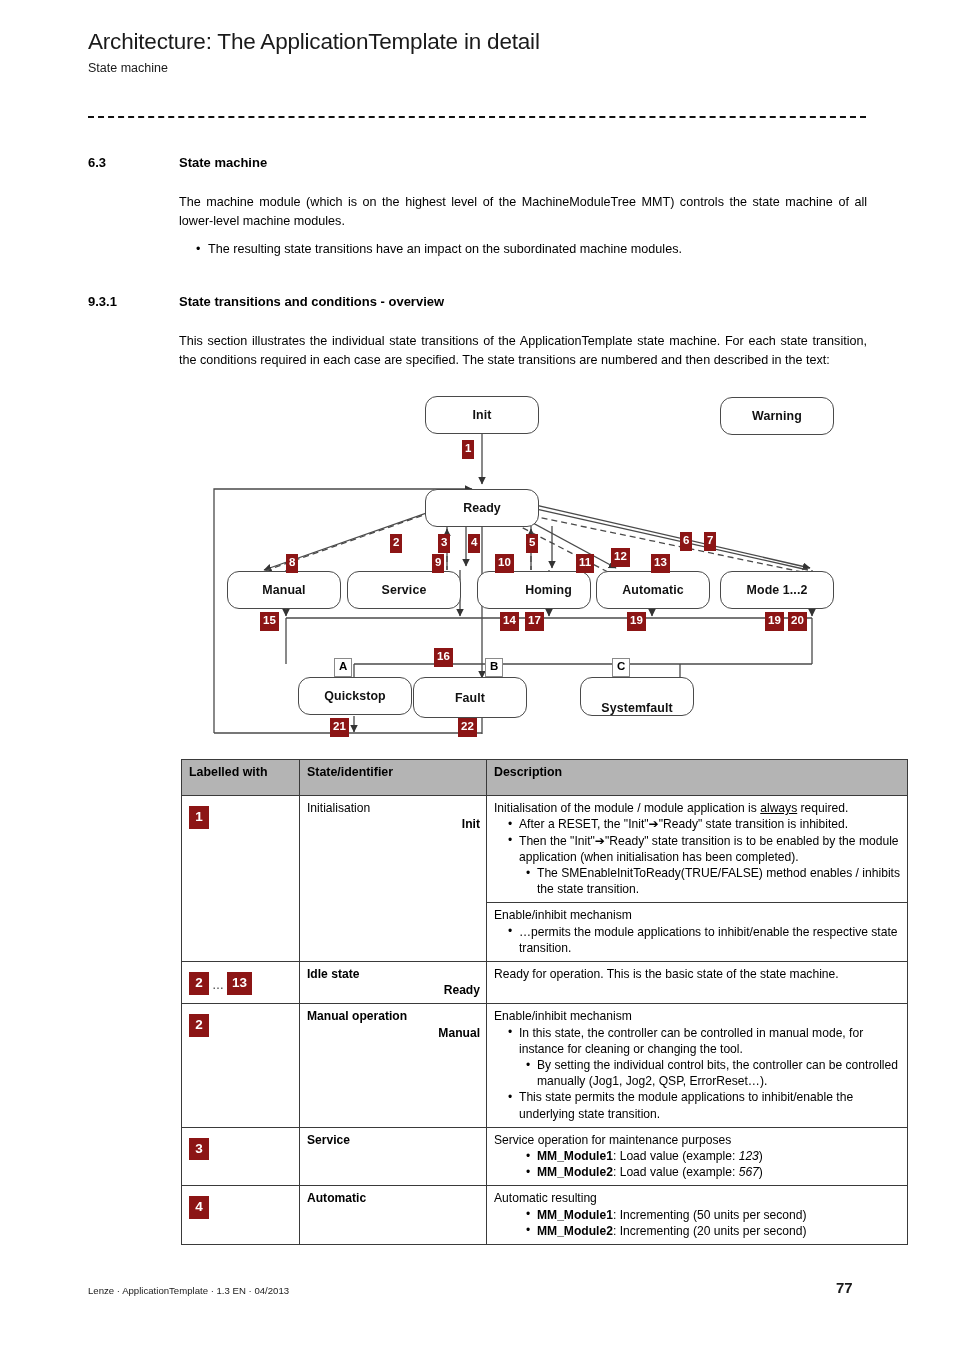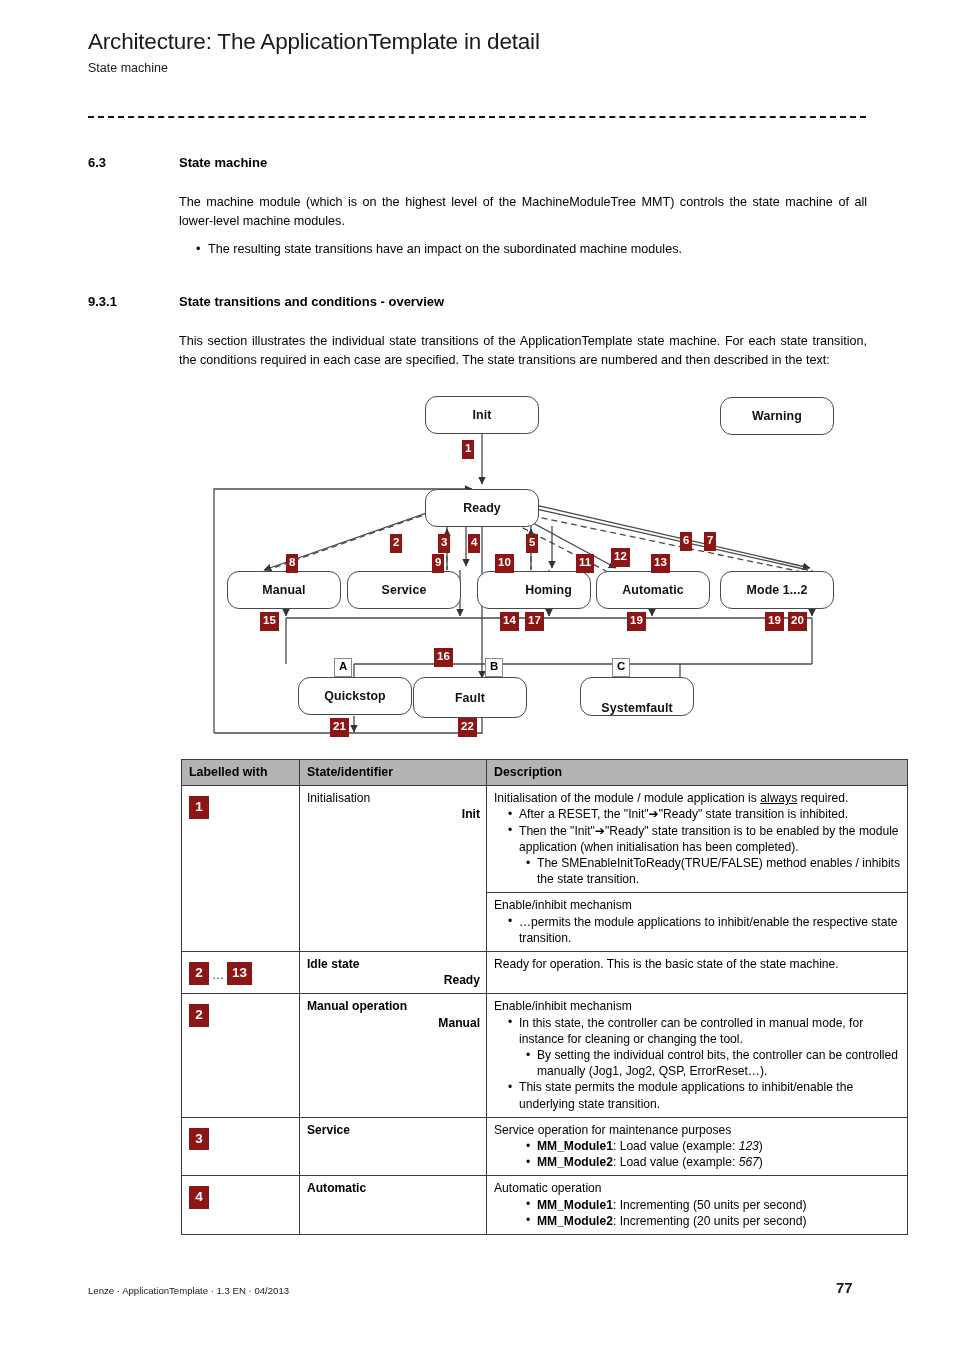--- a/index.html
+++ b/index.html
@@ -148,21 +148,21 @@
     vertical-align: top;
     padding: 4px 6px 5px 7px;
     line-height: 16.2px;
   }
   #tbl thead th {
     background: #b4b4b4;
     font-weight: bold;
     font-size: 12.4px;
     text-align: left;
     padding-top: 4px;
-    padding-bottom: 5px;
+    padding-bottom: 15px;
   }
   .c1 { width: 104px; }
   .c2 { width: 173px; margin-left: 30px; }
   .c3 { width: 407px; }
 
   .cell-tag {
     display: inline-block;
     background: #8c1515;
     color: #fff;
     font-weight: bold;
@@ -447,21 +447,21 @@
     </tr>
 
     <tr>
       <td class="c1">
         <span class="cell-tag">4</span>
       </td>
       <td class="c2">
         <span class="st-name">Automatic</span>
       </td>
       <td class="c3">
-        <div>Automatic operation</div>
+        <div>Automatic resulting</div>
         <ul class="d">
           <li class="deep"><span class="mono-b">MM_Module1</span><span>: Incrementing (50 units per second)</span></li>
           <li class="deep"><span class="mono-b">MM_Module2</span><span>: Incrementing (20 units per second)</span></li>
         </ul>
       </td>
     </tr>
   </tbody>
 </table>
 
 <div id="footer-left">Lenze · ApplicationTemplate · 1.3 EN · 04/2013</div>

